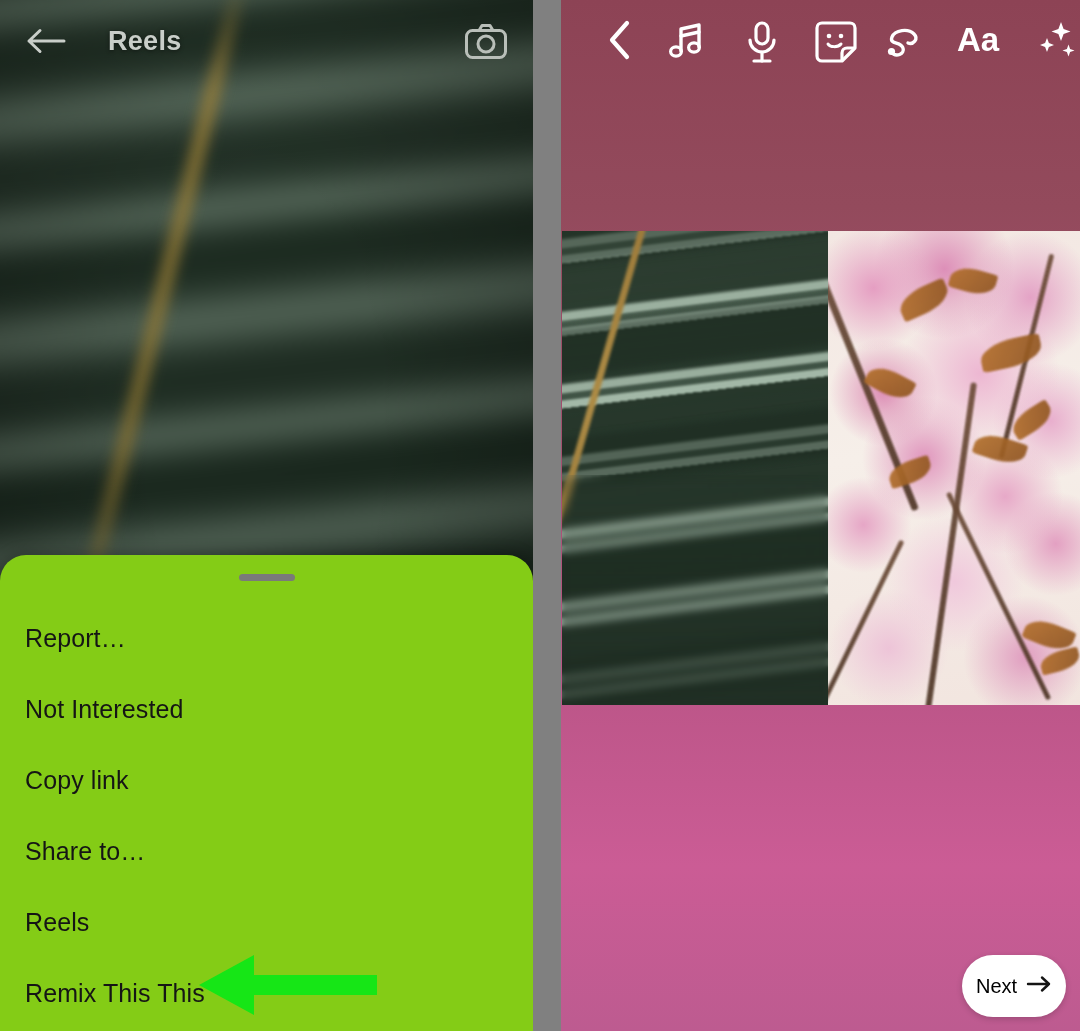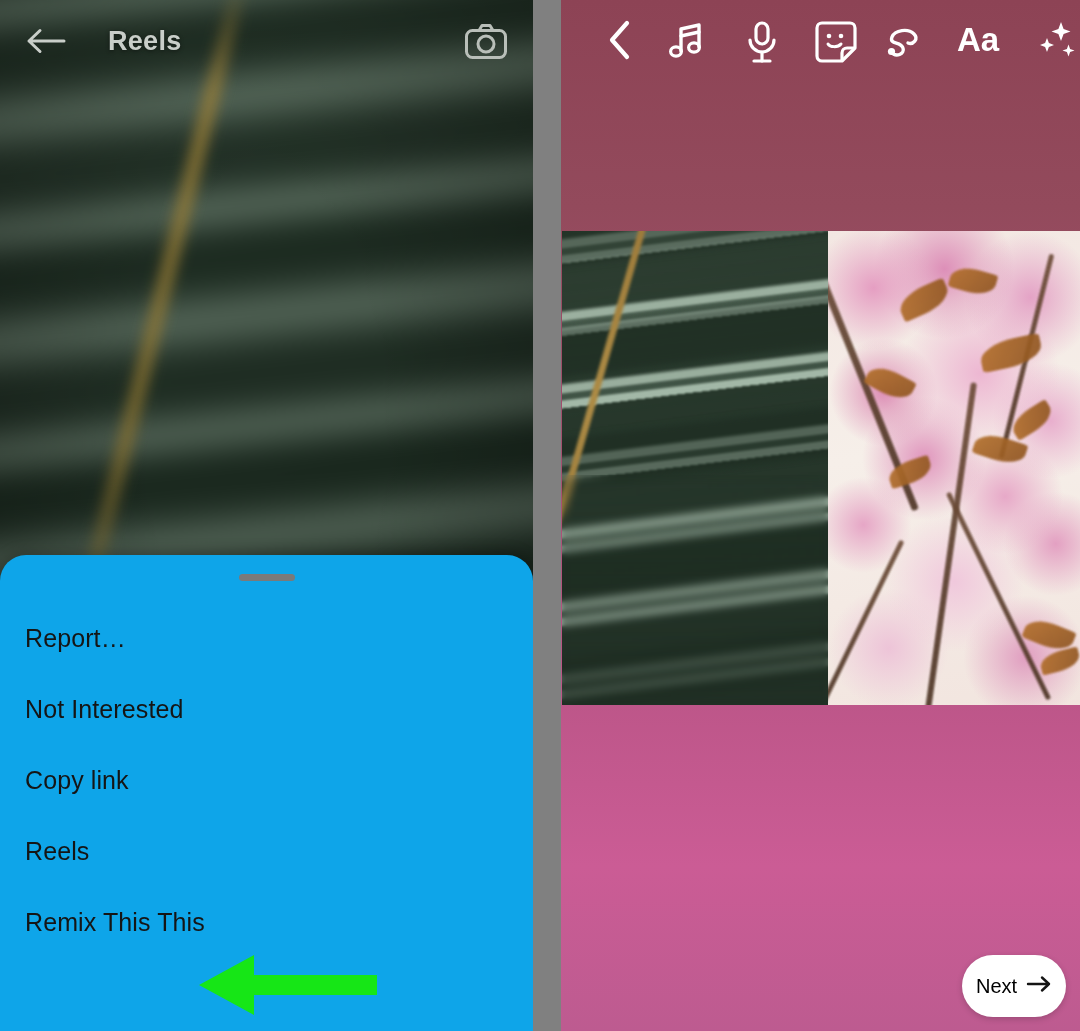--- a/index.html
+++ b/index.html
@@ -70,21 +70,21 @@
     margin-left: auto;
     width: 50px; height: 50px;
     display: flex; align-items: center; justify-content: center;
     cursor: pointer;
   }
 
   
   #bottom-sheet {
     position: absolute; left: 0; bottom: 0;
     width: 533px; height: 476px;
-    background: #0ea5e9;
+    background: #84cc16;
     border-top-left-radius: 26px;
     border-top-right-radius: 26px;
     z-index: 10;
     box-shadow: 0 -3px 14px rgba(0,0,0,0.22);
   }
   #sheet-handle {
     position: absolute; left: 50%; top: 19px;
     transform: translateX(-50%);
     width: 56px; height: 7px;
     border-radius: 4px;
@@ -271,20 +271,21 @@
         </svg>
       </div>
     </div>
 
     <div id="bottom-sheet">
       <div id="sheet-handle"></div>
       <div id="sheet-menu">
         <div class="menu-item">Report…</div>
         <div class="menu-item">Not Interested</div>
         <div class="menu-item">Copy link</div>
+        <div class="menu-item">Share to…</div>
         <div class="menu-item">Reels</div>
         <div class="menu-item">Remix This This</div>
       </div>
     </div>
 
     <div id="annotation-arrow">
       <svg width="178" height="64" viewBox="0 0 178 64">
         <polygon points="0,32 55,2 55,22 178,22 178,42 55,42 55,62" fill="#16e616"></polygon>
       </svg>
     </div>

